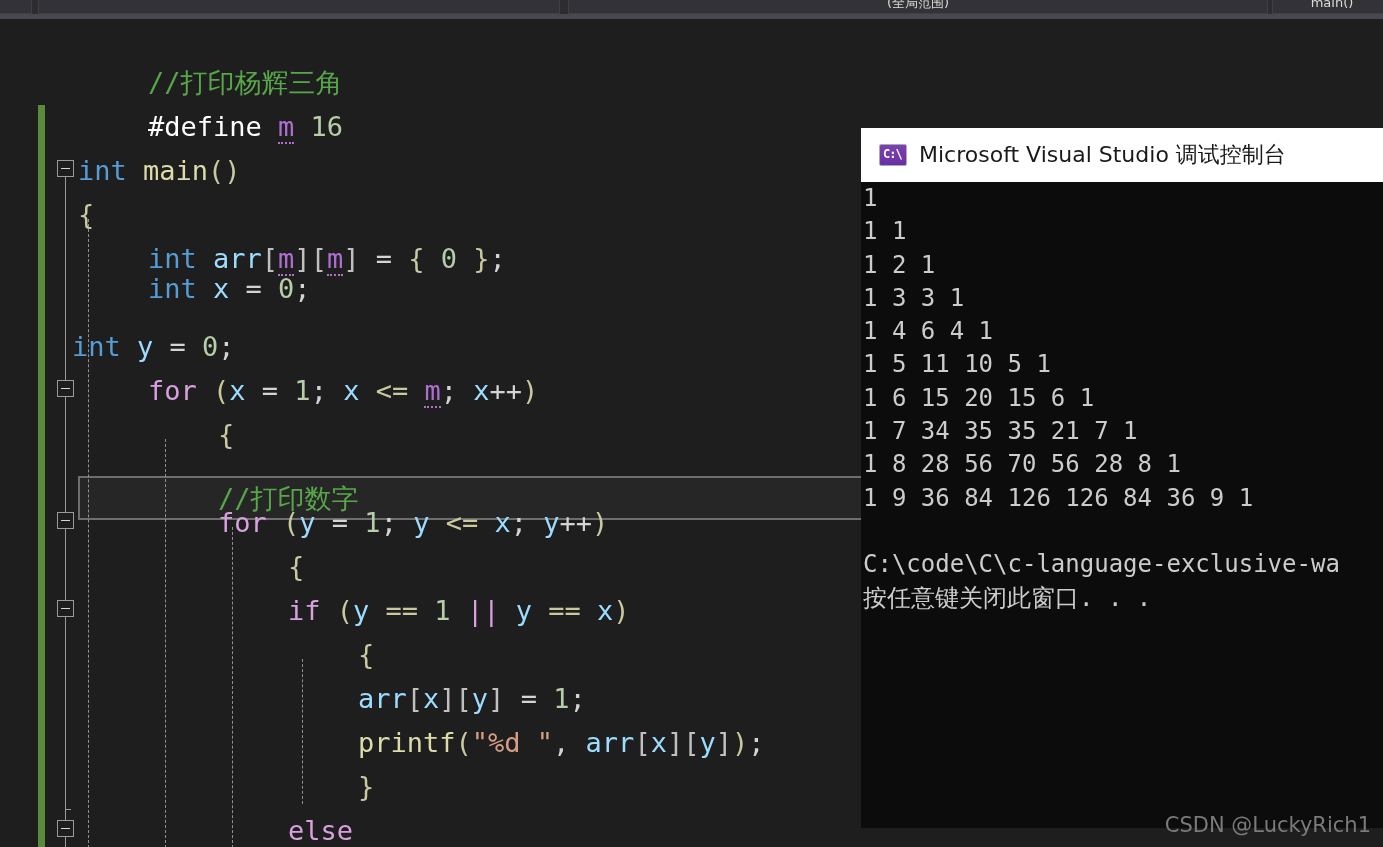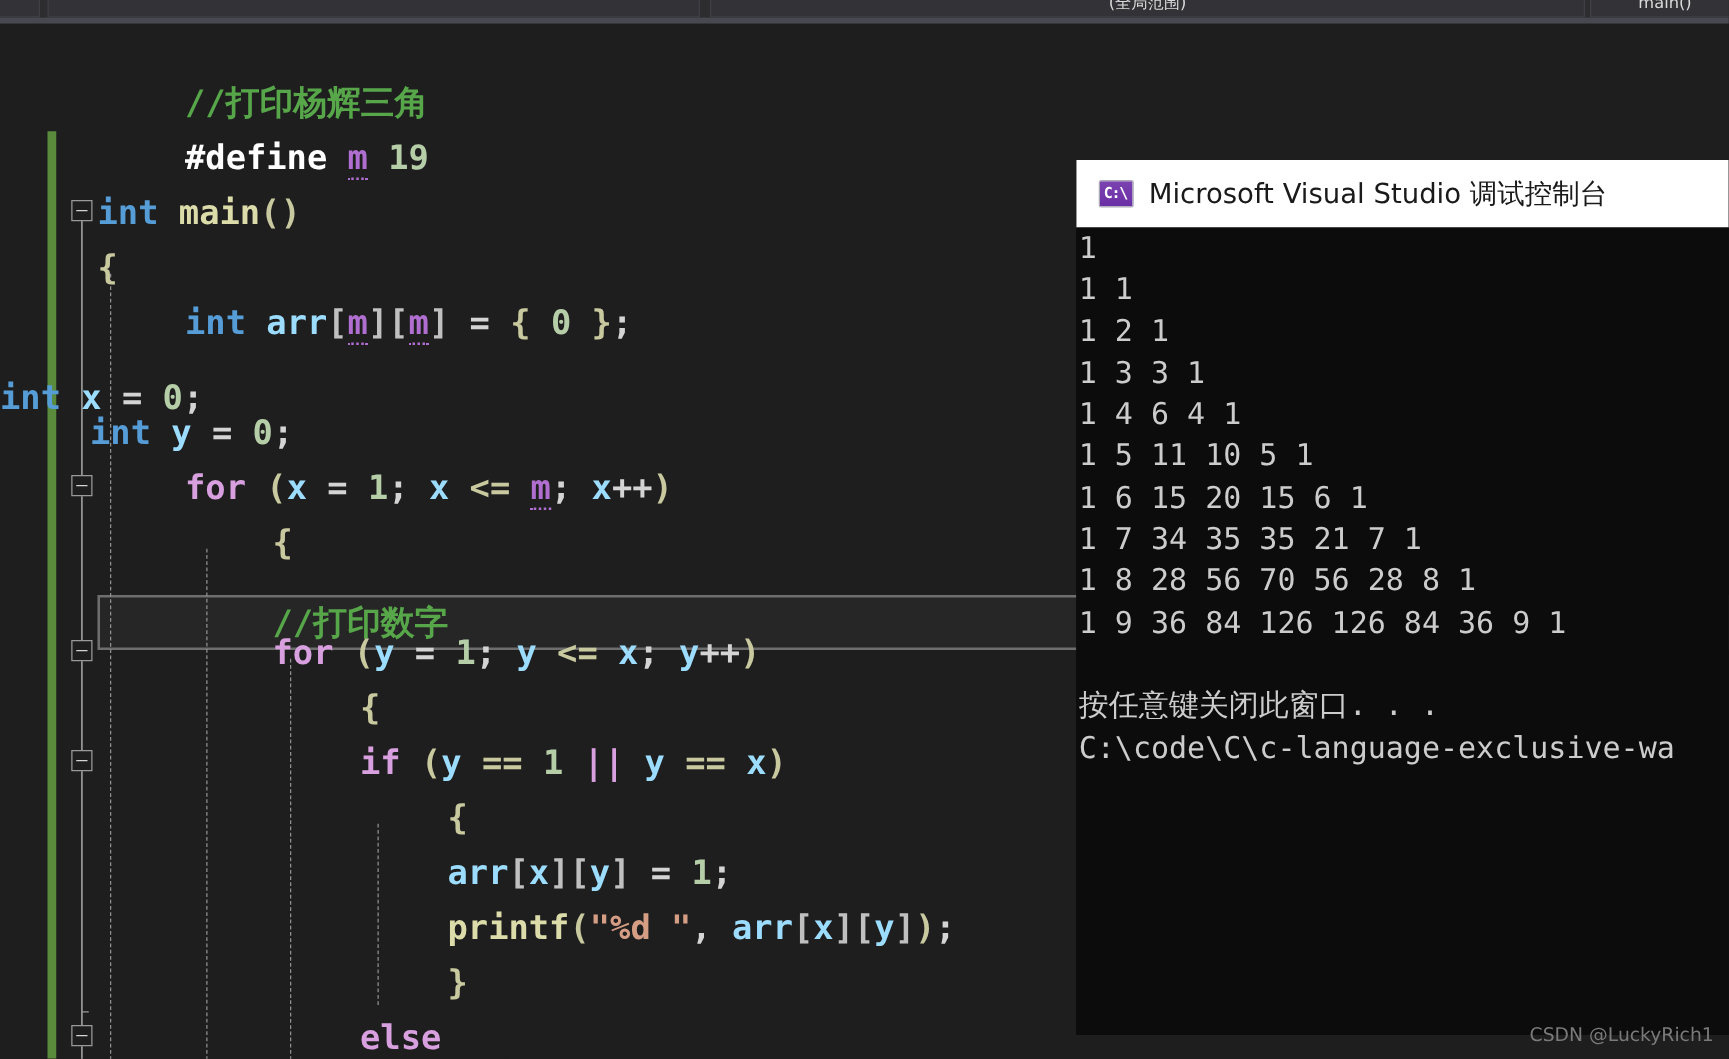--- a/index.html
+++ b/index.html
@@ -87,21 +87,20 @@
     position: absolute; left: 0; top: 0;
     width: 1383px; height: 828px;
   }
   .line {
     position: absolute; left: 0; width: 1264px;
     height: 44px; line-height: 44px;
     font-size: 27px;
     white-space: pre;
     color: #d4d4d4;
     font-family: "DejaVu Sans Mono", "Liberation Mono", monospace;
-    font-weight: bold;
   }
 
   
   #current-line-box {
     position: absolute; left: 78px; top: 457px;
     width: 1305px; height: 44px;
     border: 2px solid #6e6e6e;
     background: #262626;
   }
 
@@ -169,21 +168,21 @@
     line-height: 33.3px;
     color: #cccccc;
     white-space: pre;
   }
   .console-blank { height: 33.3px; }
 
   
   #watermark {
     position: absolute; right: 12px; bottom: 10px;
     font-family: "DejaVu Sans", "Liberation Sans", sans-serif;
-    font-size: 15px;
+    font-size: 21px;
     color: #7a7a7a;
     z-index: 50;
     white-space: nowrap;
   }
 </style>
 </head>
 <body>
 
 <div id="vs-navbar">
   <div class="navbar-cell" id="navcell-left"></div>
@@ -208,25 +207,25 @@
   <div class="fold-box" style="top:141px;"></div>
   <div class="fold-line" style="top:158px; height:675px;"></div>
   <div class="fold-box" style="top:361px;"></div>
   <div class="fold-box" style="top:493px;"></div>
   <div class="fold-box" style="top:581px;"></div>
   <div class="fold-tick" style="top:790px;"></div>
   <div class="fold-box" style="top:801px;"></div>
 
   <div id="code">
       <div class="line" style="top: 42px; padding-left: 148px;"><span class="c-comment">//打印杨辉三角</span></div>
-      <div class="line" style="top: 86px; padding-left: 148px;"><span class="c-pp">#define </span><span class="c-macro">m</span><span class="c-punct"> </span><span class="c-num">19</span></div>
+      <div class="line" style="top: 86px; padding-left: 148px;"><span class="c-pp">#define </span><span class="c-macro">m</span><span class="c-punct"> </span><span class="c-num">16</span></div>
       <div class="line" style="top: 130px; padding-left: 78px;"><span class="c-key">int</span><span class="c-punct"> </span><span class="c-fn">main</span><span class="c-brace">()</span></div>
       <div class="line" style="top: 174px; padding-left: 78px;"><span class="c-brace">{</span></div>
       <div class="line" style="top: 218px; padding-left: 148px;"><span class="c-key">int</span><span class="c-punct"> </span><span class="c-var">arr</span><span class="c-brk">[</span><span class="c-macro">m</span><span class="c-brk">]</span><span class="c-brk">[</span><span class="c-macro">m</span><span class="c-brk">]</span><span class="c-punct"> = </span><span class="c-brace">{ </span><span class="c-num">0</span><span class="c-brace"> }</span><span class="c-punct">;</span></div>
-      <div class="line" style="top: 278px; "><span class="c-key">int</span><span class="c-punct"> </span><span class="c-var">x</span><span class="c-punct"> = </span><span class="c-num">0</span><span class="c-punct">;</span></div>
+      <div class="line" style="top: 248px; padding-left: 148px;"><span class="c-key">int</span><span class="c-punct"> </span><span class="c-var">x</span><span class="c-punct"> = </span><span class="c-num">0</span><span class="c-punct">;</span></div>
       <div class="line" style="top: 306px; padding-left: 72px;"><span class="c-key">int</span><span class="c-punct"> </span><span class="c-var">y</span><span class="c-punct"> = </span><span class="c-num">0</span><span class="c-punct">;</span></div>
       <div class="line" style="top: 350px; padding-left: 148px;"><span class="c-ctrl">for</span><span class="c-punct"> </span><span class="c-brace">(</span><span class="c-var">x</span><span class="c-punct"> = </span><span class="c-num">1</span><span class="c-punct">; </span><span class="c-var">x</span><span class="c-punct"> </span><span class="c-brace">&lt;=</span><span class="c-punct"> </span><span class="c-macro">m</span><span class="c-punct">; </span><span class="c-var">x</span><span class="c-punct">++</span><span class="c-brace">)</span></div>
       <div class="line" style="top: 394px; padding-left: 218px;"><span class="c-brace">{</span></div>
       <div class="line" style="top: 438px; padding-left: 218px; margin-top: 20px;"><span class="c-comment">//打印数字</span></div>
       <div class="line" style="top: 482px; padding-left: 218px;"><span class="c-ctrl">for</span><span class="c-punct"> </span><span class="c-brace">(</span><span class="c-var">y</span><span class="c-punct"> = </span><span class="c-num">1</span><span class="c-punct">; </span><span class="c-var">y</span><span class="c-punct"> </span><span class="c-brace">&lt;=</span><span class="c-punct"> </span><span class="c-var">x</span><span class="c-punct">; </span><span class="c-var">y</span><span class="c-punct">++</span><span class="c-brace">)</span></div>
       <div class="line" style="top: 526px; padding-left: 288px;"><span class="c-brace">{</span></div>
       <div class="line" style="top: 570px; padding-left: 288px;"><span class="c-ctrl">if</span><span class="c-punct"> </span><span class="c-brace">(</span><span class="c-var">y</span><span class="c-punct"> </span><span class="c-brace">==</span><span class="c-punct"> </span><span class="c-num">1</span><span class="c-punct"> </span><span class="c-ctrl">||</span><span class="c-punct"> </span><span class="c-var">y</span><span class="c-punct"> </span><span class="c-brace">==</span><span class="c-punct"> </span><span class="c-var">x</span><span class="c-brace">)</span></div>
       <div class="line" style="top: 614px; padding-left: 358px;"><span class="c-brace">{</span></div>
       <div class="line" style="top: 658px; padding-left: 358px;"><span class="c-var">arr</span><span class="c-brk">[</span><span class="c-var">x</span><span class="c-brk">]</span><span class="c-brk">[</span><span class="c-var">y</span><span class="c-brk">]</span><span class="c-punct"> = </span><span class="c-num">1</span><span class="c-punct">;</span></div>
       <div class="line" style="top: 702px; padding-left: 358px;"><span class="c-fn">printf</span><span class="c-brace">(</span><span class="c-str">"%d "</span><span class="c-punct">, </span><span class="c-var">arr</span><span class="c-brk">[</span><span class="c-var">x</span><span class="c-brk">]</span><span class="c-brk">[</span><span class="c-var">y</span><span class="c-brk">]</span><span class="c-brace">)</span><span class="c-punct">;</span></div>
@@ -245,18 +244,18 @@
       <div class="console-line">1 1</div>
       <div class="console-line">1 2 1</div>
       <div class="console-line">1 3 3 1</div>
       <div class="console-line">1 4 6 4 1</div>
       <div class="console-line">1 5 11 10 5 1</div>
       <div class="console-line">1 6 15 20 15 6 1</div>
       <div class="console-line">1 7 34 35 35 21 7 1</div>
       <div class="console-line">1 8 28 56 70 56 28 8 1</div>
       <div class="console-line">1 9 36 84 126 126 84 36 9 1</div>
       <div class="console-blank"></div>
+      <div class="console-line">C:\code\C\c-language-exclusive-wa</div>
       <div class="console-line">按任意键关闭此窗口. . .</div>
-      <div class="console-line">C:\code\C\c-language-exclusive-wa</div>
     </div>
 </div>
 
 <div id="watermark">CSDN @LuckyRich1</div>
 
 </body></html>

